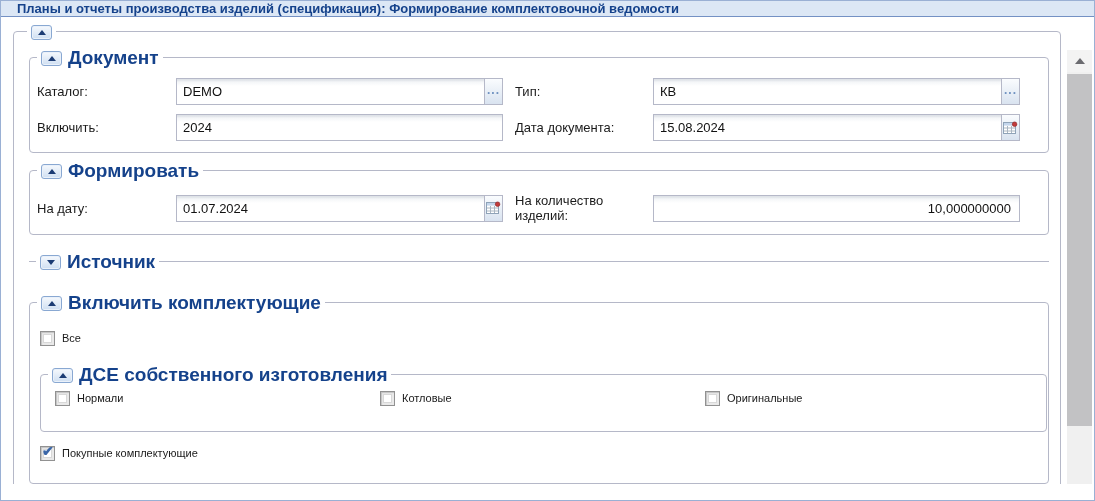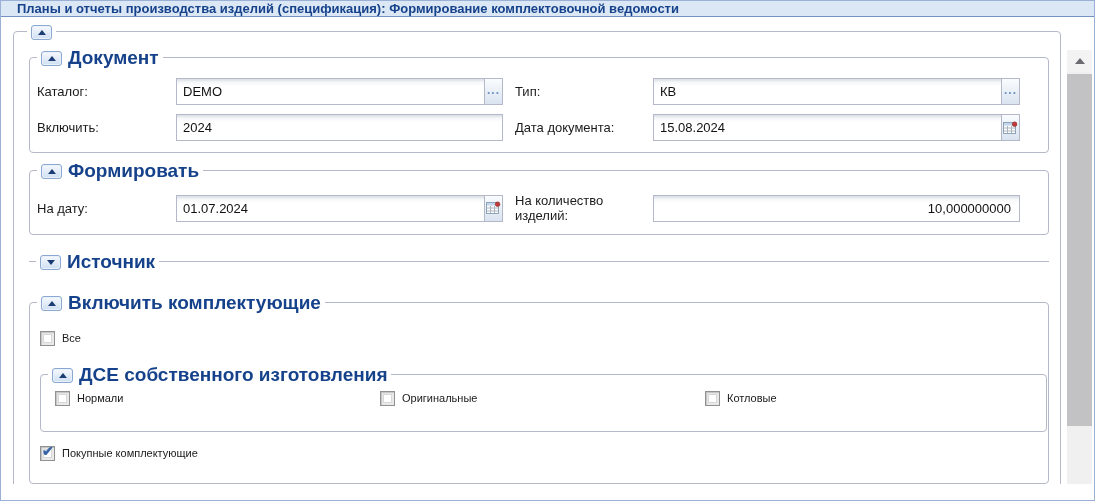--- a/index.html
+++ b/index.html
@@ -276,27 +276,27 @@
             <div class="cb-cols">
               <div class="cb-col">
                 <div class="cbrow">
                   <span class="cb"></span>
                   <span class="cb-label">Нормали</span>
                 </div>
               </div>
               <div class="cb-col">
                 <div class="cbrow">
                   <span class="cb"></span>
-                  <span class="cb-label">Оригинальные</span>
+                  <span class="cb-label">Котловые</span>
                 </div>
               </div>
               <div class="cb-col">
                 <div class="cbrow">
                   <span class="cb"></span>
-                  <span class="cb-label">Котловые</span>
+                  <span class="cb-label">Оригинальные</span>
                 </div>
               </div>
             </div>
           </div>
 
           <div class="cbrow row-purch">
             <span class="cb checked">
                 <span class="tick">✔</span>
               </span>
             <span class="cb-label">Покупные комплектующие</span>

